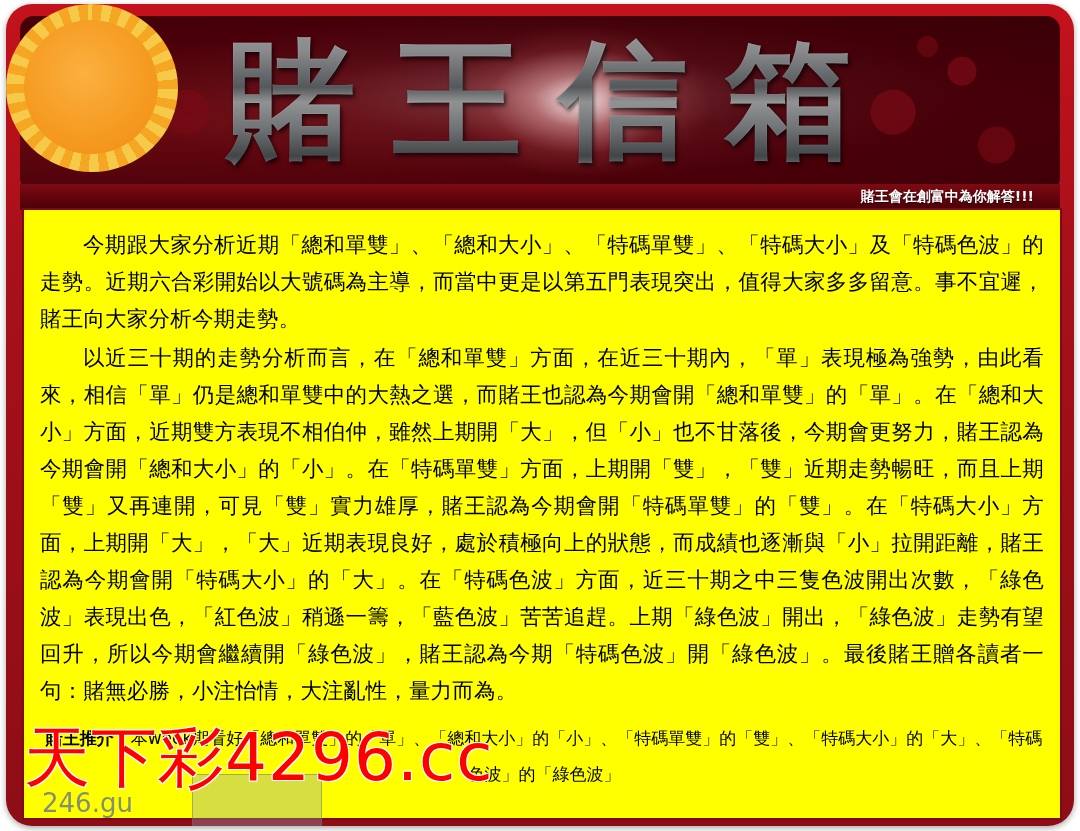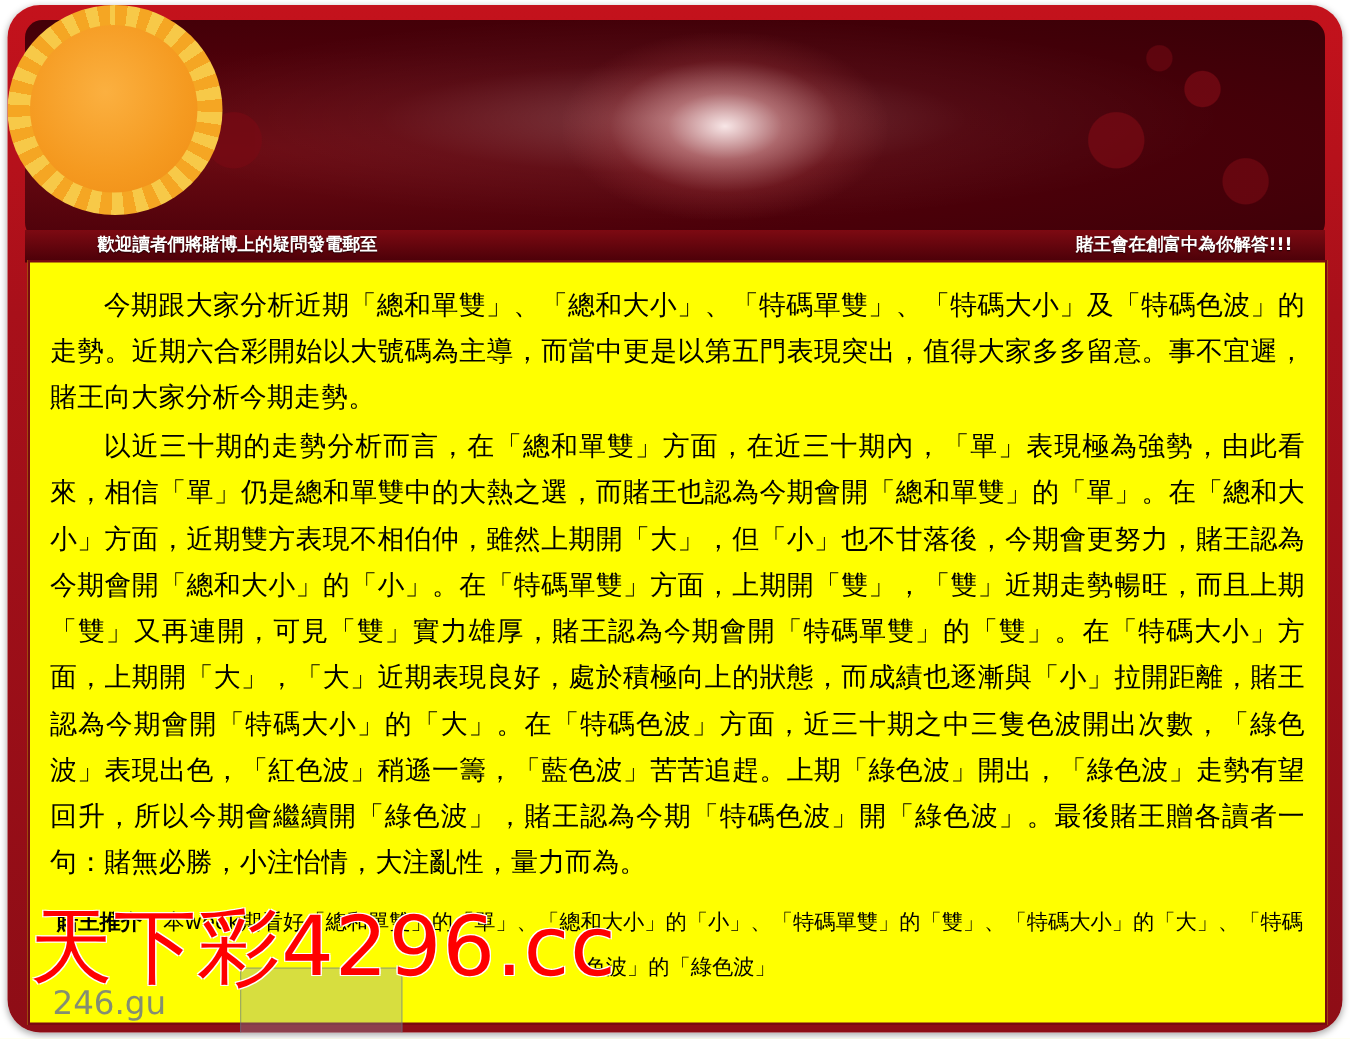--- a/index.html
+++ b/index.html
@@ -248,29 +248,29 @@
   }
 </style>
 </head>
 <body>
 
 <div id="page">
   <div class="card">
 
     <div class="banner">
       <div class="glow"></div>
+      <div class="title">賭王信箱</div>
     </div>
 
     <div class="sun">
       <div class="rays"></div>
       <div class="disc"></div>
     </div>
 
     <div class="subtitle-bar"></div>
-    <div class="subtitle-left">歡迎讀者們將賭博上的疑問發電郵至</div>
     <div class="subtitle-right">賭王會在創富中為你解答!!!</div>
 
     <div class="yellow">
       <p class="para">今期跟大家分析近期「總和單雙」、「總和大小」、「特碼單雙」、「特碼大小」及「特碼色波」的走勢。近期六合彩開始以大號碼為主導，而當中更是以第五門表現突出，值得大家多多留意。事不宜遲，賭王向大家分析今期走勢。</p>
       <p class="para">以近三十期的走勢分析而言，在「總和單雙」方面，在近三十期內，「單」表現極為強勢，由此看來，相信「單」仍是總和單雙中的大熱之選，而賭王也認為今期會開「總和單雙」的「單」。在「總和大小」方面，近期雙方表現不相伯仲，雖然上期開「大」，但「小」也不甘落後，今期會更努力，賭王認為今期會開「總和大小」的「小」。在「特碼單雙」方面，上期開「雙」，「雙」近期走勢暢旺，而且上期「雙」又再連開，可見「雙」實力雄厚，賭王認為今期會開「特碼單雙」的「雙」。在「特碼大小」方面，上期開「大」，「大」近期表現良好，處於積極向上的狀態，而成績也逐漸與「小」拉開距離，賭王認為今期會開「特碼大小」的「大」。在「特碼色波」方面，近三十期之中三隻色波開出次數，「綠色波」表現出色，「紅色波」稍遜一籌，「藍色波」苦苦追趕。上期「綠色波」開出，「綠色波」走勢有望回升，所以今期會繼續開「綠色波」，賭王認為今期「特碼色波」開「綠色波」。最後賭王贈各讀者一句：賭無必勝，小注怡情，大注亂性，量力而為。</p>
 
       <div class="recommend">
         <span class="label">賭王推介</span><span>：本week期看好「總和單雙」的「單」、「總和大小」的「小」、「特碼單雙」的「雙」、「特碼大小」的「大」、「特碼色波」的「綠色波」</span>
       </div>
     </div>

